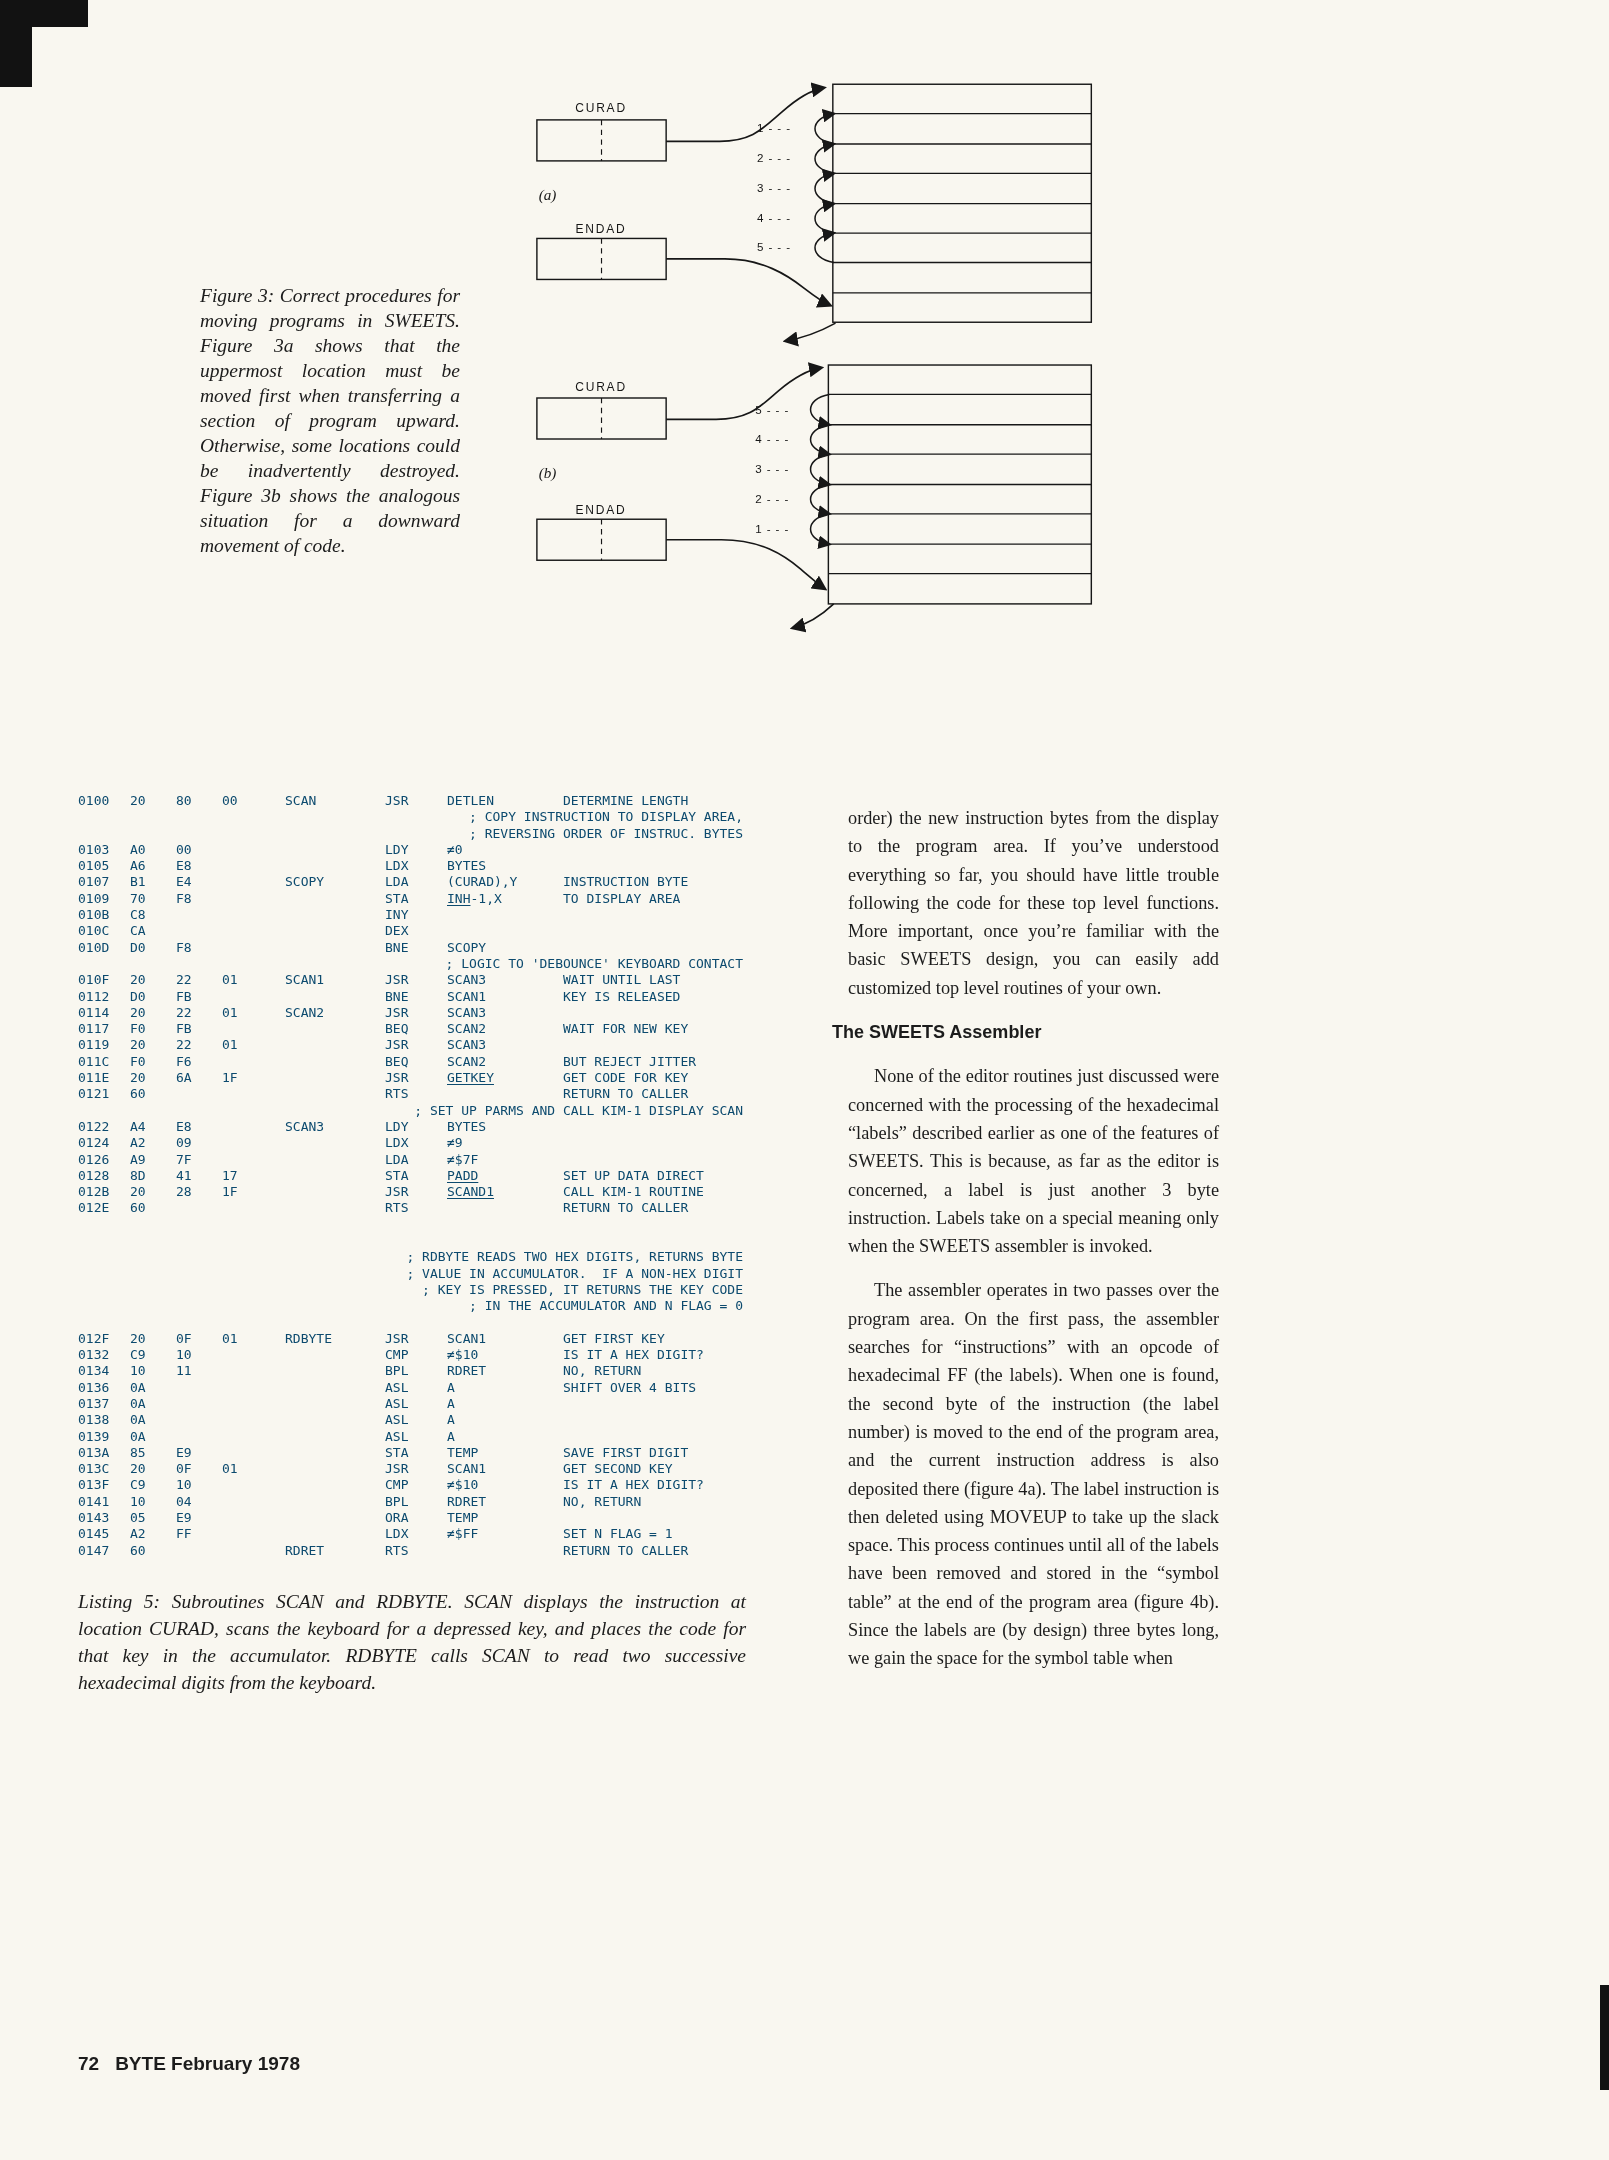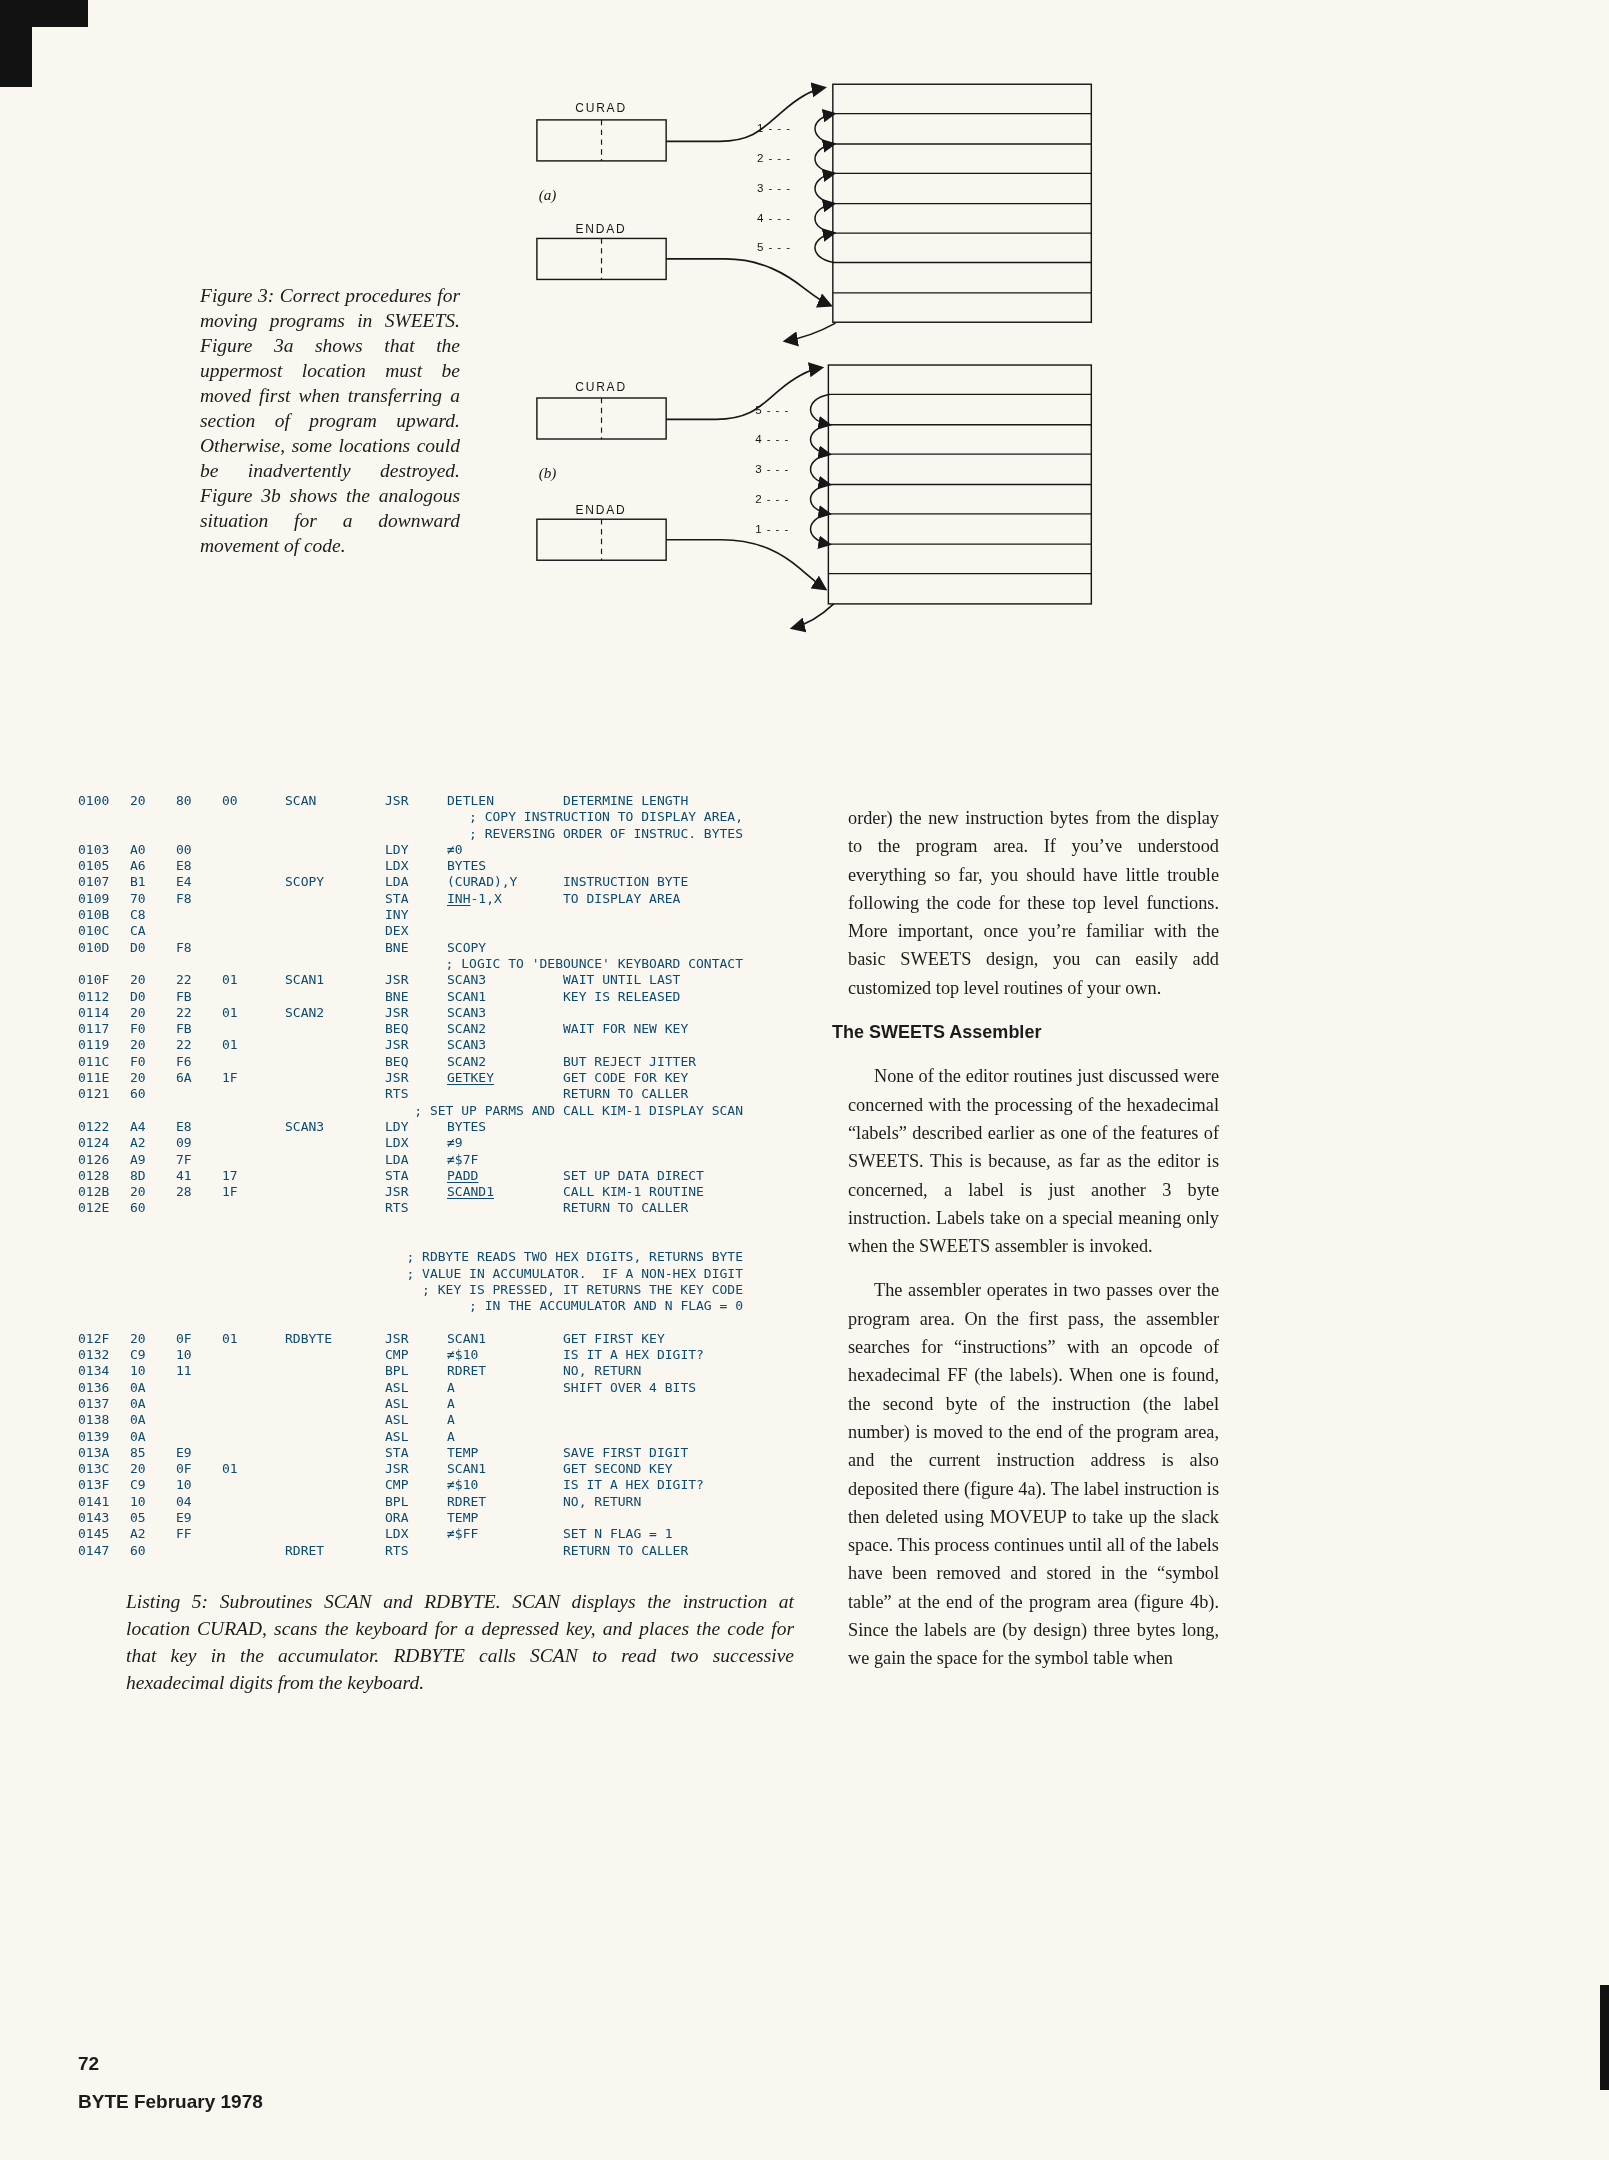--- a/index.html
+++ b/index.html
@@ -24,33 +24,33 @@
 
   
   .listing{position:absolute;left:78px;top:793px;width:665px;
     font-family:"DejaVu Sans Mono",monospace;font-size:13px;line-height:16.3px;color:#0c4a6e;}
   .l-row{display:grid;grid-template-columns:52px 46px 46px 63px 100px 62px 116px 1fr;}
   .l-row span{white-space:pre;}
   .l-commenttext{grid-column:5 / -1;text-align:right;}
   .ul{text-decoration:underline;text-underline-offset:2px;}
 
   .listing-caption{position:absolute;left:78px;top:1588px;width:668px;
-    font-style:italic;font-size:19.5px;line-height:27px;text-align:justify;margin-left:48px;}
+    font-style:italic;font-size:19.5px;line-height:27px;text-align:justify;}
 
   
   .article{position:absolute;left:832px;top:788px;width:403px;
     font-size:18.3px;line-height:28.3px;text-align:justify;}
   .article p{margin:16px;}
   .article p.indent{text-indent:26px;}
   .article h3{margin:16px 0 11px 0;font-family:"Liberation Sans",sans-serif;
     font-size:18px;font-weight:bold;text-align:left;}
 
   
-  .footer{position:absolute;left:78px;top:2053px;display:flex;align-items:flex-start;gap:16px;
-    font-family:"Liberation Sans",sans-serif;flex-direction:column;}
+  .footer{position:absolute;left:78px;top:2053px;display:flex;align-items:center;gap:16px;
+    font-family:"Liberation Sans",sans-serif;}
   .page-num{font-weight:bold;font-size:19px;}
   .footer-text{font-size:19px;font-weight:bold;}
 </style>
 </head>
 <body>
 
 <div class="page">
 
   <div class="print-mark" style="left:0;top:0;width:88px;height:27px;"></div>
   <div class="print-mark" style="left:0;top:27px;width:32px;height:60px;"></div>

